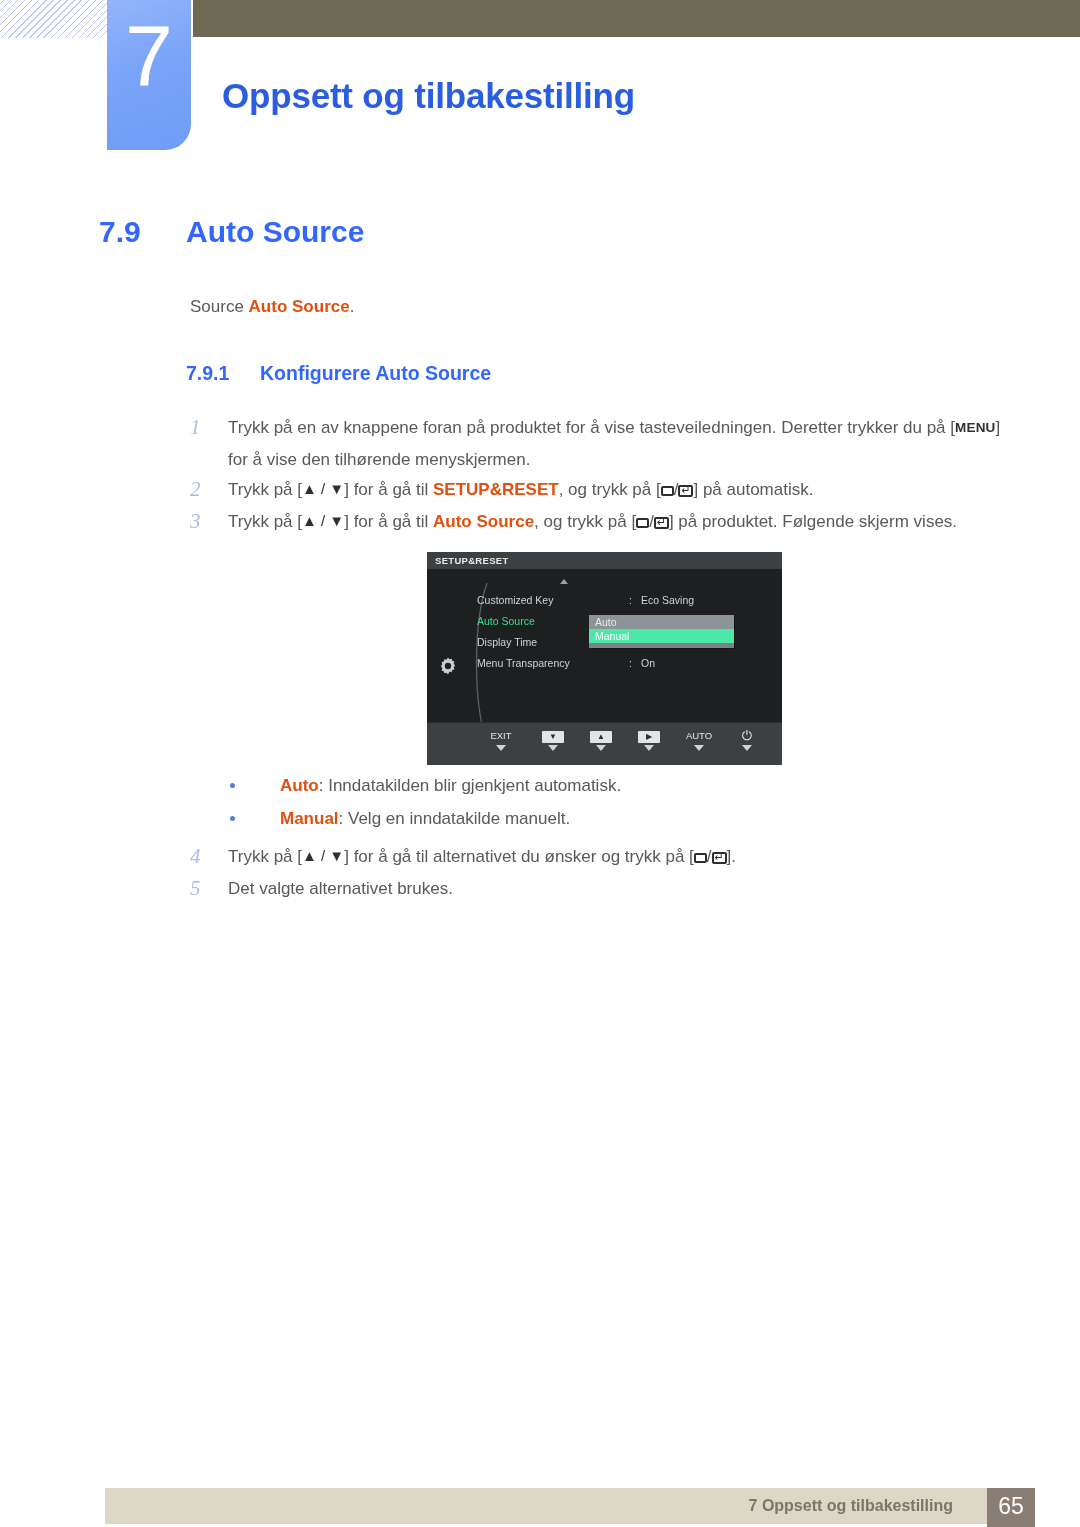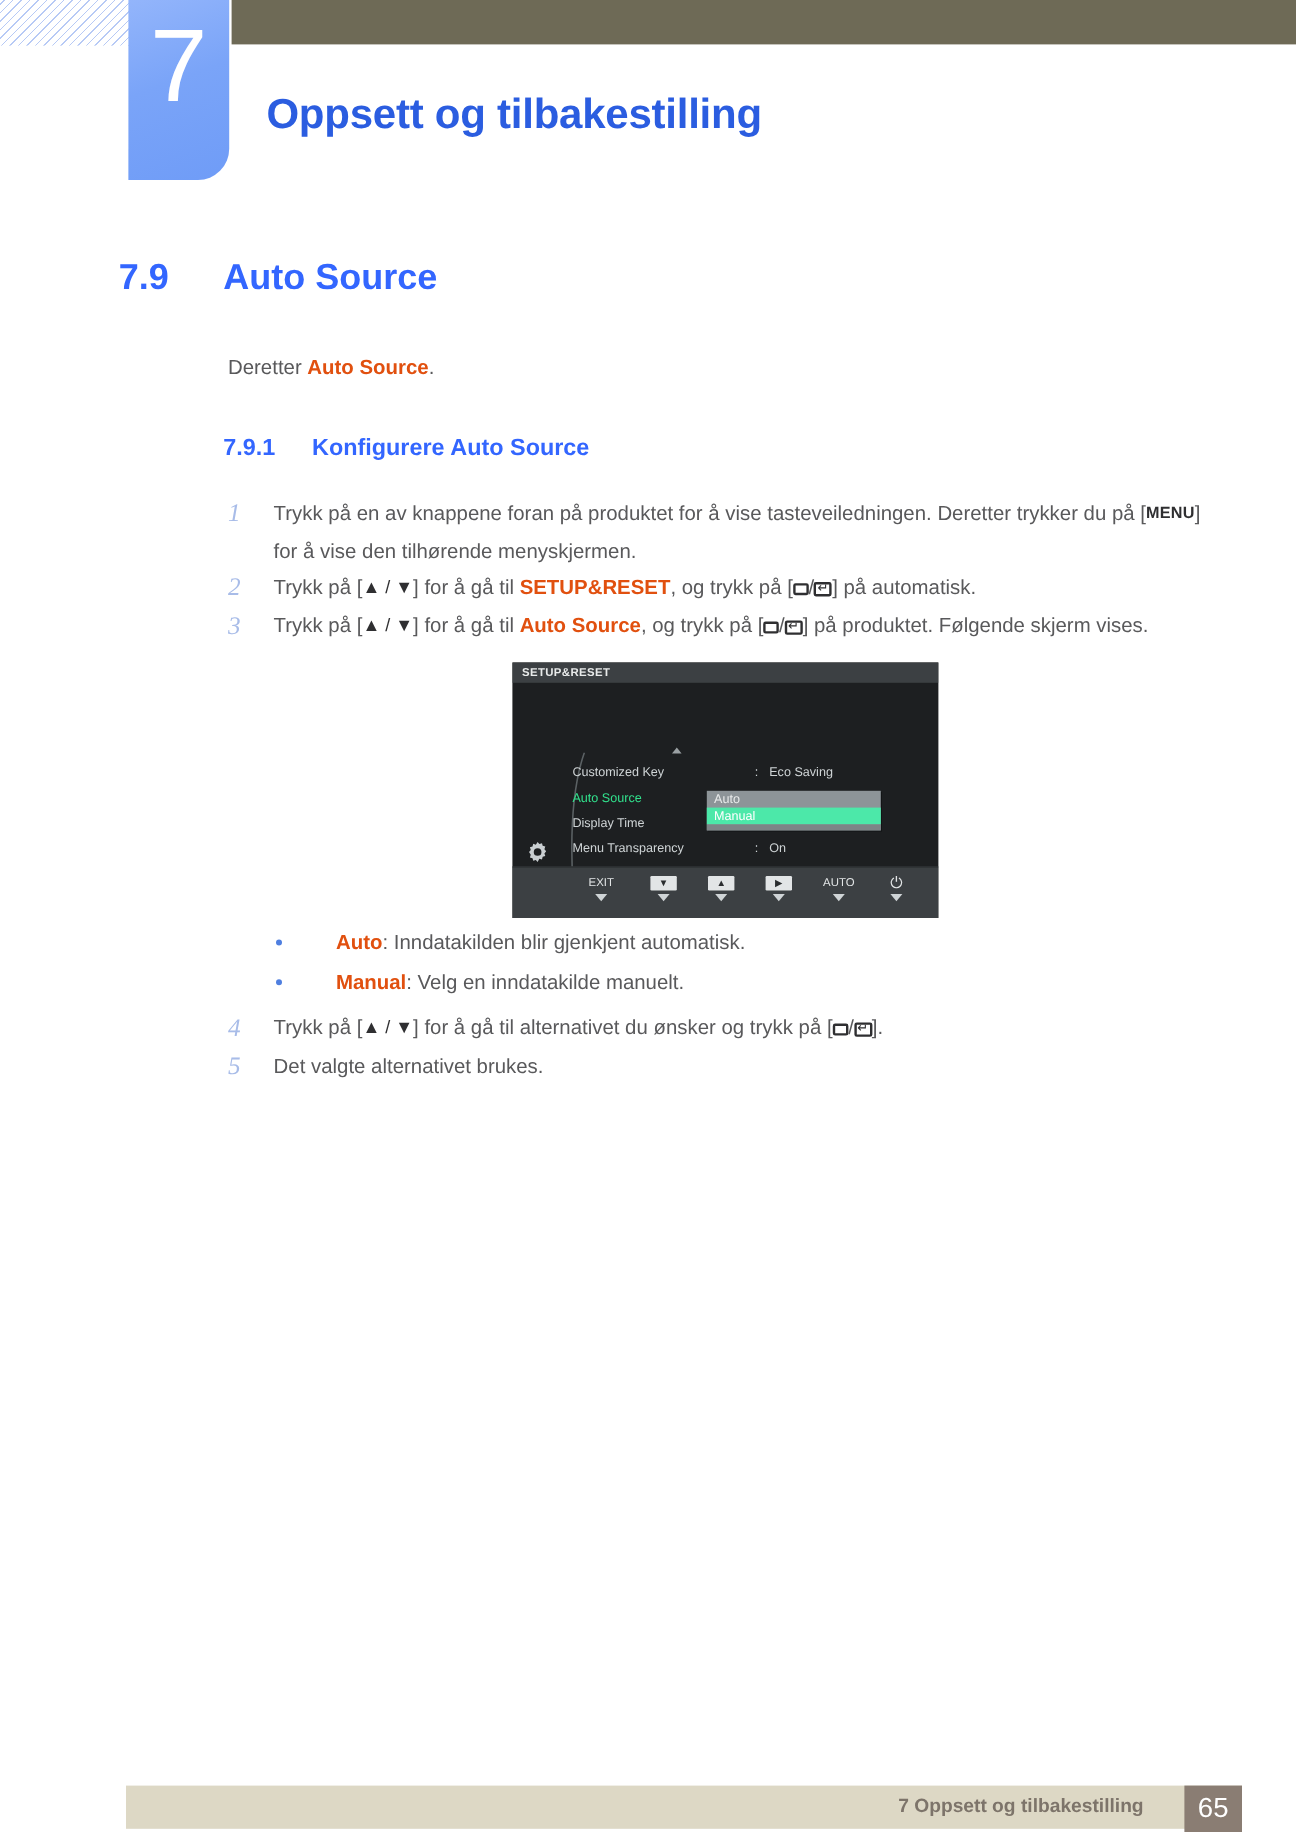--- a/index.html
+++ b/index.html
@@ -206,21 +206,21 @@
     box-sizing: border-box;
   }
   .osd-title-bar span {
     position: absolute;
     left: 8px; top: 3px;
     font-size: 9.5px;
     font-weight: bold;
     color: #e8eaea;
     letter-spacing: 0.3px;
   }
-  .osd-body { position: absolute; left: 0; top: 17px; right: 0; bottom: 42px; margin-top: 44px; }
+  .osd-body { position: absolute; left: 0; top: 17px; right: 0; bottom: 42px; }
 
   .osd-gear {
     position: absolute;
     left: 10px; top: 86px;
     width: 22px; height: 22px;
   }
   .osd-arc {
     position: absolute;
     left: 38px; top: 14px;
     width: 30px; height: 160px;
@@ -354,21 +354,21 @@
 <div class="chapter-tab">
   <div class="num">7</div>
 </div>
 <div class="chapter-title">Oppsett og tilbakestilling</div>
 
 <div class="h2">
   <span class="num">7.9</span><span>Auto Source</span>
 </div>
 
 <div class="lead">
-  <span>Deretter </span><span class="hi">Auto Source</span><span>.</span>
+  <span>Source </span><span class="hi">Auto Source</span><span>.</span>
 </div>
 
 <div class="h3">
   <span class="num">7.9.1</span><span>Konfigurere Auto Source</span>
 </div>
 
 <div class="step" style="top:412px;">
   <span class="n">1</span>
   <span class="body"><span>Trykk på en av knappene foran på produktet for å vise tasteveiledningen. Deretter trykker du på [</span><span class="keycap">MENU</span><span>] for å vise den tilhørende menyskjermen.</span></span>
 </div>

